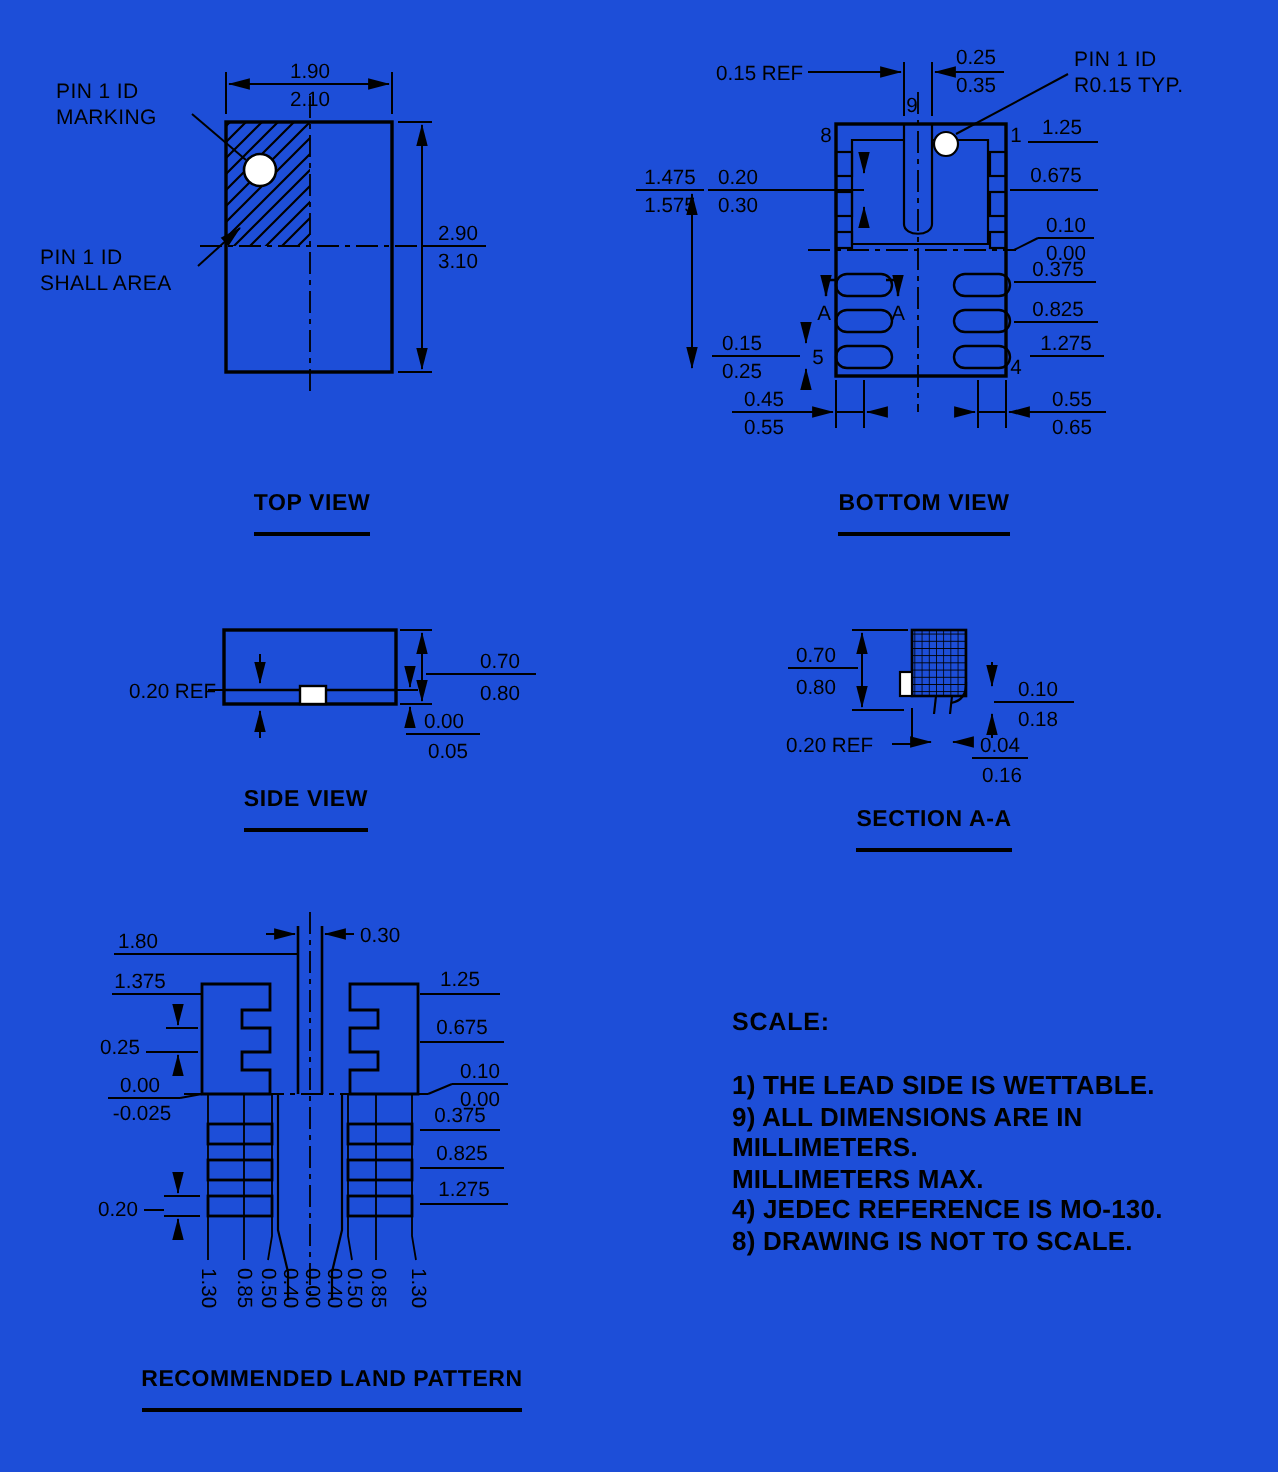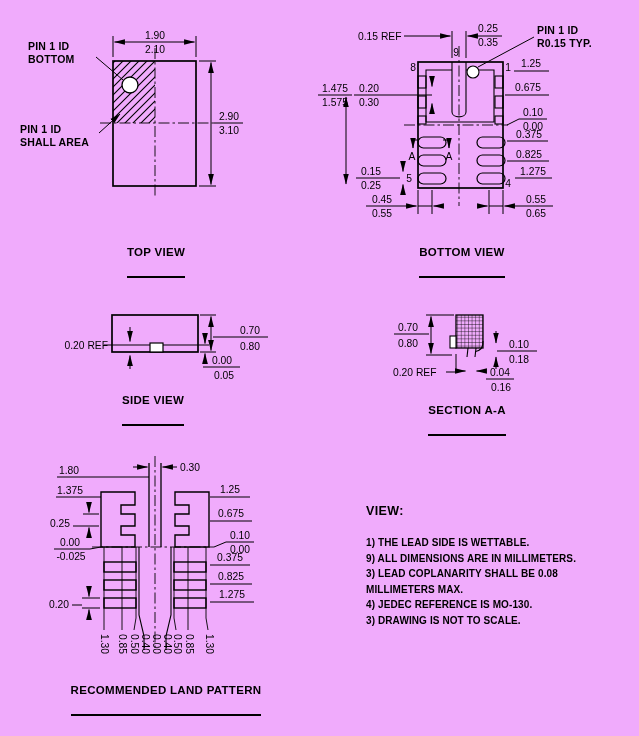--- a/index.html
+++ b/index.html
@@ -1,27 +1,27 @@
 <!DOCTYPE html>
 <html><head>
 <meta charset="utf-8">
 <style>
   html,body{margin:0;padding:0;background:#ffffff;}
-  #canvas{position:relative;width:639px;height:736px;background:#f0abfc;overflow:hidden;
+  #canvas{position:relative;width:639px;height:736px;background:#1d4ed8;overflow:hidden;
           font-family:"Liberation Sans",sans-serif;color:#000;}
   svg{position:absolute;left:0;top:0;}
   .dt{font-family:"Liberation Sans",sans-serif;font-size:10.3px;fill:#000000;}
   .pn{font-family:"Liberation Sans",sans-serif;font-size:10.3px;fill:#000000;}
-  .lbl{position:absolute;font-weight:bold;font-size:10.5px;line-height:12.5px;letter-spacing:.2px;}
+  .lbl{position:absolute;font-weight:normal;font-size:10.5px;line-height:12.5px;letter-spacing:.2px;}
   .vtitle{position:absolute;text-align:center;}
   .vtitle span{display:inline-block;font-weight:bold;font-size:11.5px;letter-spacing:.3px;
-               border-bottom:2px solid #000;padding-bottom:18px;}
+               border-bottom:2px solid #000;padding-bottom:8px;}
   .note{position:absolute;left:366px;top:504px;width:265px;}
   .note .nh{font-weight:bold;font-size:12.5px;letter-spacing:.4px;margin-bottom:17px;}
-  .note .nl{font-weight:bold;font-size:10px;line-height:15.6px;letter-spacing:.1px;}
+  .note .nl{font-weight:bold;font-size:13px;line-height:15.6px;letter-spacing:.1px;}
   line,path,rect,circle,polyline{vector-effect:none;}
 </style>
 </head>
 <body>
 
 <div id="canvas">
 
 <svg width="639" height="736" viewBox="0 0 639 736">
   <defs>
     <marker id="ar" viewBox="0 0 10 10" refX="9.5" refY="5" markerWidth="11" markerHeight="11" markerUnits="userSpaceOnUse" orient="auto-start-reverse">
@@ -298,21 +298,21 @@
       <text class="dt" x="167" y="637" transform="rotate(90 167 634)">0.40</text>
       <text class="dt" x="177" y="637" transform="rotate(90 177 634)">0.50</text>
       <text class="dt" x="189" y="637" transform="rotate(90 189 634)">0.85</text>
       <text class="dt" x="209" y="637" transform="rotate(90 209 634)">1.30</text>
     </g>
   </g>
 </svg>
 
   <div class="lbl" style="left:28px;top:40px;">
     <div>PIN 1 ID</div>
-    <div>BOTTOM</div>
+    <div>MARKING</div>
   </div>
   <div class="lbl" style="left:20px;top:123px;">
     <div>PIN 1 ID</div>
     <div>SHALL AREA</div>
   </div>
   <div class="lbl" style="left:537px;top:24px;">
     <div>PIN 1 ID</div>
     <div>R0.15 TYP.</div>
   </div>
 
@@ -326,22 +326,21 @@
     <span>BOTTOM VIEW</span>
   </div>
   <div class="vtitle" style="left:55px;top:680px;width:222px;">
     <span>RECOMMENDED LAND PATTERN</span>
   </div>
   <div class="vtitle" style="left:403px;top:400px;width:128px;">
     <span>SECTION A-A</span>
   </div>
 
   <div class="note">
-    <div class="nh">VIEW:</div>
+    <div class="nh">SCALE:</div>
     <div class="nl">1) THE LEAD SIDE IS WETTABLE.</div>
     <div class="nl">9) ALL DIMENSIONS ARE IN MILLIMETERS.</div>
-    <div class="nl">3) LEAD COPLANARITY SHALL BE 0.08</div>
     <div class="nl">MILLIMETERS MAX.</div>
     <div class="nl">4) JEDEC REFERENCE IS MO-130.</div>
-    <div class="nl">3) DRAWING IS NOT TO SCALE.</div>
+    <div class="nl">8) DRAWING IS NOT TO SCALE.</div>
   </div>
 
 </div>
 
 </body></html>

